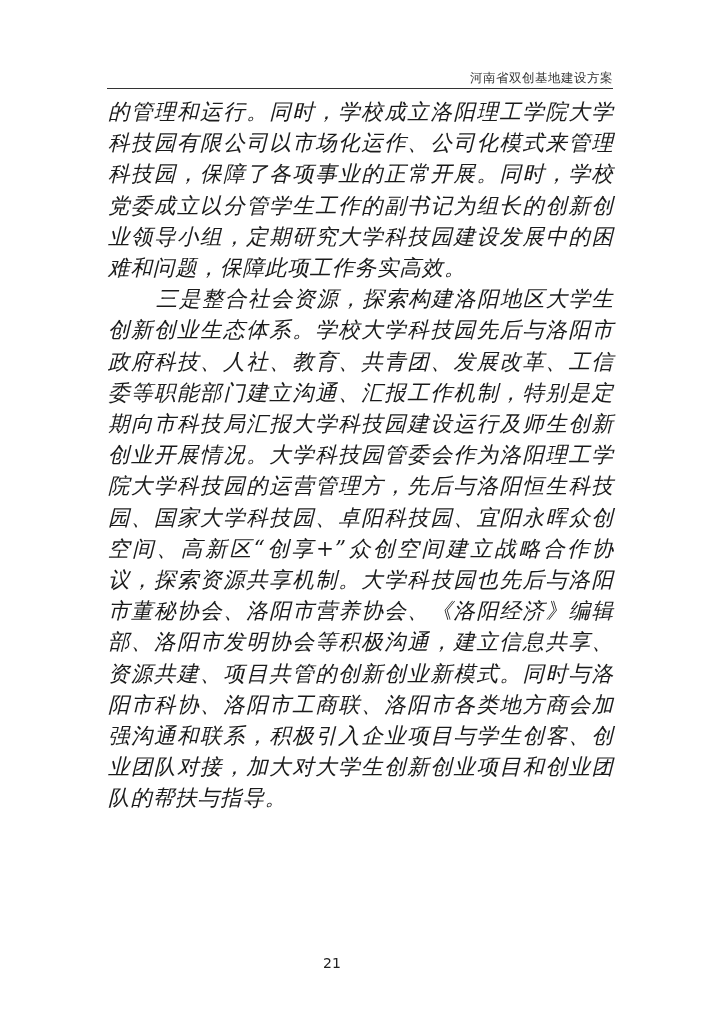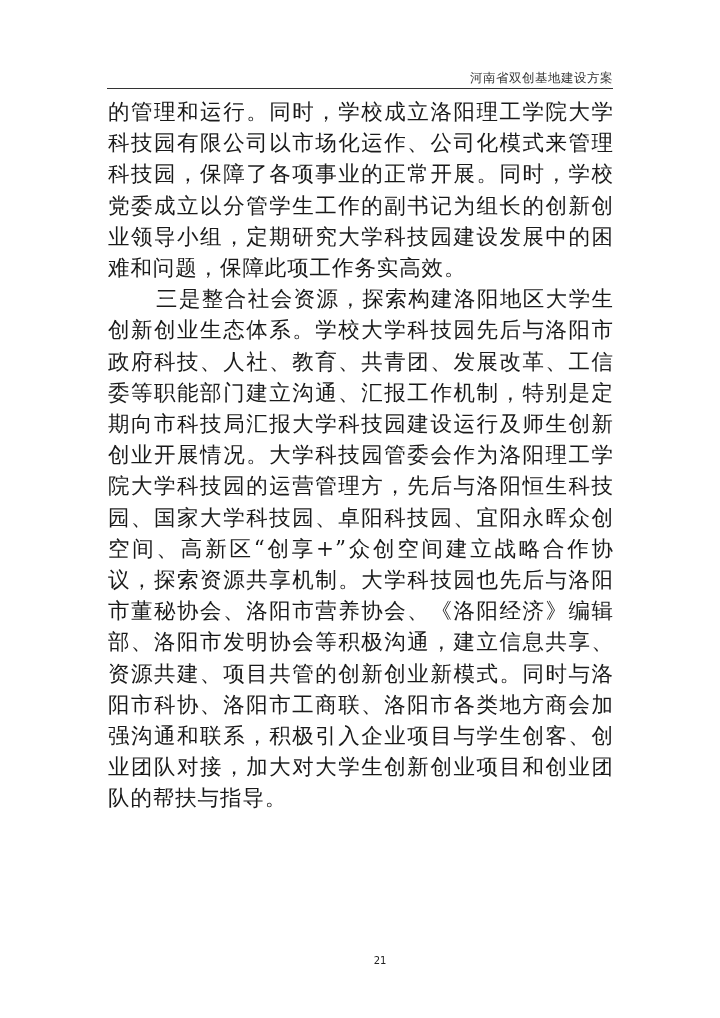--- a/index.html
+++ b/index.html
@@ -4,24 +4,24 @@
 <style>
   html, body { margin: 0; padding: 0; background: #ffffff; }
   body { width: 720px; height: 1018px; position: relative; overflow: hidden;
          font-family: "DejaVu Serif", "Liberation Serif", serif; color: #1a1a1a; }
   .page { position: absolute; left: 0; top: 8px; width: 720px; height: 1018px; background: #fff; }
   .header { position: absolute; left: 107px; top: 59px; width: 506px; height: 21px;
             border-bottom: 1px solid #333; text-align: right; }
   .header-text { font-size: 12.5px; color: #333; line-height: 18px; letter-spacing: 0.5px; }
   .body { position: absolute; left: 108px; top: 88px; width: 506px; }
   .para { font-size: 21.5px; line-height: 31.2px; margin: 0; text-align: justify;
-          text-align-last: left; letter-spacing: 0.9px; word-break: break-all; }
+          text-align-last: left; letter-spacing: 0.9px; word-break: break-all; font-style: italic; }
   .para.indent { text-indent: 48px; }
   .page-number { position: absolute; left: 0; width: 664px; top: 947px; text-align: center;
-                 font-family: "DejaVu Sans", sans-serif; font-size: 10px; color: #222; padding-left: 48px; }
+                 font-family: "DejaVu Sans", sans-serif; font-size: 14px; color: #222; }
 </style>
 </head>
 <body>
 
 <div class="page">
   <div class="header">
     <span class="header-text">河南省双创基地建设方案</span>
   </div>
 
   <div class="body">

